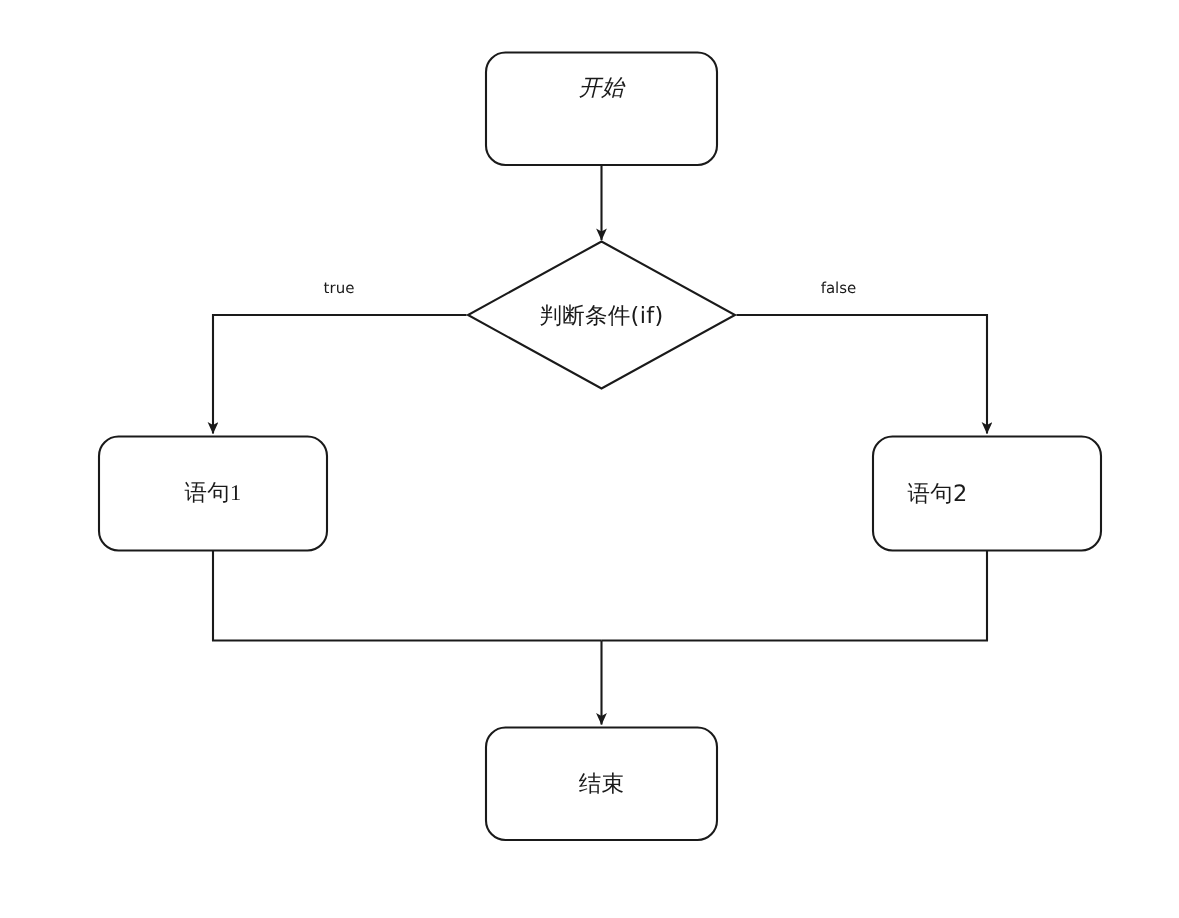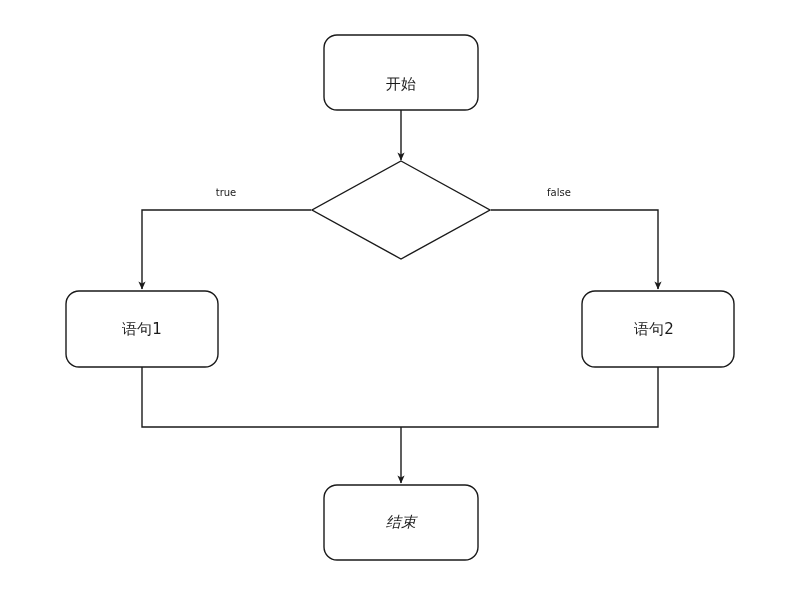--- a/index.html
+++ b/index.html
@@ -76,26 +76,27 @@
 
     <polygon points="401,161 490,210 401,259 312,210" fill="#ffffff" stroke="#1a1a1a" stroke-width="1.4"></polygon>
 
     <rect x="66" y="291" width="152" height="76" rx="13" ry="13" fill="#ffffff" stroke="#1a1a1a" stroke-width="1.4"></rect>
 
     <rect x="582" y="291" width="152" height="76" rx="13" ry="13" fill="#ffffff" stroke="#1a1a1a" stroke-width="1.4"></rect>
 
     <rect x="324" y="485" width="154" height="75" rx="13" ry="13" fill="#ffffff" stroke="#1a1a1a" stroke-width="1.4"></rect>
   </svg>
 
-  <div class="node-label" style="left:324px; top:47px; width:154px; height:75px;">开始</div>
+  <div class="node-label" style="left:324px; top:21px; width:154px; height:75px;font-style:italic;">开始</div>
 
+  <div class="node-label" style="left:312px; top:186px; width:178px; height:48px;">判断条件(if)</div>
 
-  <div class="node-label" style="left:66px; top:291px; width:152px; height:76px;">语句1</div>
+  <div class="node-label" style="left:66px; top:291px; width:152px; height:76px;font-family:Liberation Serif, serif;">语句1</div>
 
-  <div class="node-label" style="left:584px; top:291px; width:140px; height:76px;">语句2</div>
+  <div class="node-label" style="left:555px; top:291px; width:140px; height:76px;">语句2</div>
 
-  <div class="node-label" style="left:324px; top:485px; width:154px; height:75px;font-style:italic;">结束</div>
+  <div class="node-label" style="left:324px; top:485px; width:154px; height:75px;">结束</div>
 
   <div class="edge-label" style="left:186px; top:188px; width:80px;">true</div>
 
   <div class="edge-label" style="left:519px; top:188px; width:80px;">false</div>
 
 </div>
 
 </body></html>

